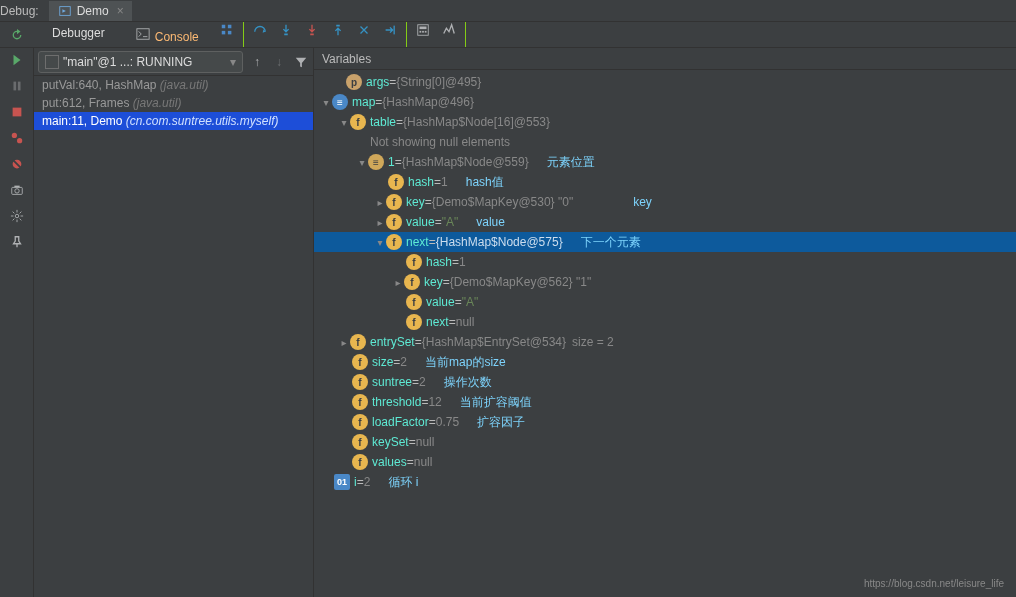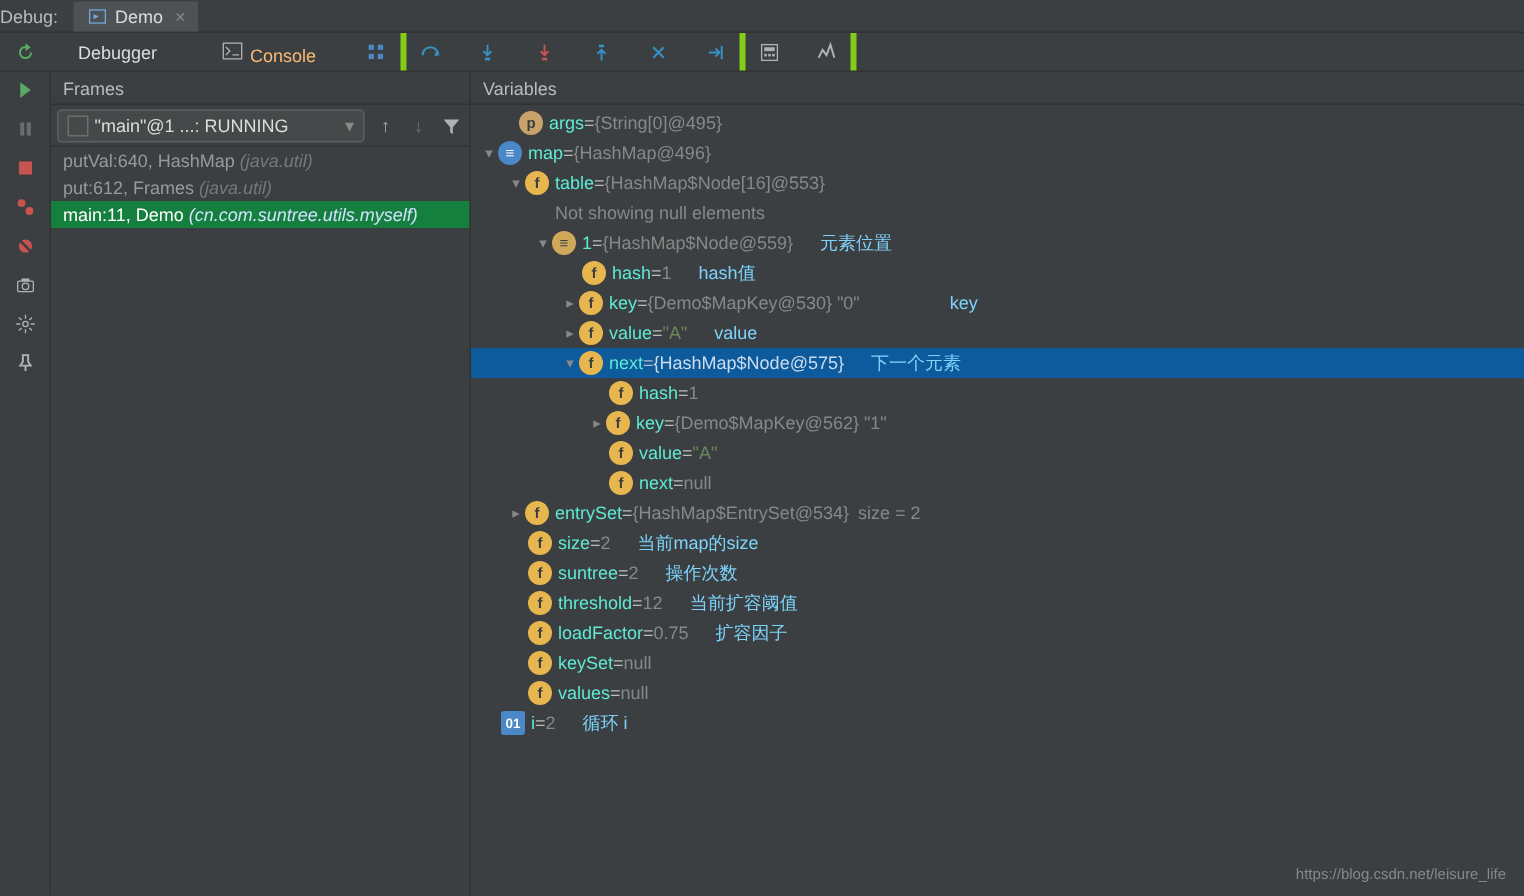--- a/index.html
+++ b/index.html
@@ -4,33 +4,33 @@
 <style>
 *{margin:0;padding:0;box-sizing:border-box;font-family:"Segoe UI",Arial,sans-serif;font-size:12px}
 body{background:#3c3f41;color:#bbb;width:1016px;height:597px;overflow:hidden;position:relative}
 .top-tabs{height:22px;background:#3c3f41;border-bottom:1px solid #323232;display:flex;align-items:center;padding-left:0}
 .top-tabs .lbl{color:#bbb;margin-right:10px}
 .top-tabs .tab{display:flex;align-items:center;padding:2px 8px;background:#4e5254;color:#ddd;gap:4px}
 .top-tabs .x{color:#888;margin-left:4px}
 .toolbar{height:26px;background:#3c3f41;border-bottom:1px solid #323232;display:flex;align-items:center;position:relative}
 .left-col{position:absolute;left:0;top:48px;width:34px;bottom:0;background:#3c3f41;border-right:1px solid #323232;display:flex;flex-direction:column;align-items:center;padding-top:4px;gap:10px}
 .ic{width:16px;height:16px;display:inline-flex;align-items:center;justify-content:center;color:#afb1b3;cursor:pointer}
-.toolbar .grp{display:flex;align-items:center;gap:22px;padding:0 8px;border-right:4px solid #84cc16;height:100%}
+.toolbar .grp{display:flex;align-items:flex-start;gap:10px;padding:0 8px;border-right:1px solid #84cc16;height:100%}
 .toolbar .tab2{padding:4px 10px;color:#fdba74;cursor:pointer}
 .toolbar .tab2.active{color:#ddd}
 .main{position:absolute;left:34px;right:0;top:48px;bottom:0;display:flex}
 .frames{width:280px;border-right:1px solid #323232;display:flex;flex-direction:column}
 .pane-hdr{height:22px;display:flex;align-items:center;padding:0 8px;color:#bbb;border-bottom:1px solid #323232}
 .frame-ctl{height:28px;display:flex;align-items:center;padding:0 4px;gap:6px;border-bottom:1px solid #323232}
 .thread-sel{flex:1;background:#45494a;border:1px solid #5e6060;color:#ddd;height:22px;display:flex;align-items:center;padding:0 6px;gap:4px;border-radius:3px;cursor:pointer}
 .chk{width:14px;height:14px;border:1px solid #6e6e6e;display:inline-block}
 .frame-list{flex:1;overflow:auto}
 .frame-item{padding:2px 8px;color:#787878;font-style:italic;cursor:pointer}
 .frame-item .fn{color:#999;font-style:normal}
-.frame-item.sel{background:#15803d;color:#fff}
+.frame-item.sel{background:#1d4ed8;color:#fff}
 .frame-item.sel .fn{color:#fff}
 .frame-item.sel .pkg{color:#d0e0ff;font-style:italic}
 .vars{flex:1;display:flex;flex-direction:column}
 .tree{flex:1;overflow:auto;padding:2px 0}
 .row{display:flex;align-items:center;height:20px;white-space:nowrap;cursor:default}
 .row.sel{background:#0d5a9c}
 .tg{width:12px;color:#888;text-align:center;cursor:pointer;font-size:10px}
 .badge{width:16px;height:16px;border-radius:8px;display:inline-flex;align-items:center;justify-content:center;font-size:10px;font-weight:bold;color:#3c3f41;margin-right:4px}
 .b-p{background:#c9a26b}
 .b-o{background:#4a88c7;color:#fff}
@@ -186,21 +186,20 @@
     </span>
   <span class="ic">
       <svg viewBox="0 0 16 16">
         <path d="M6 2h4v5l2 3H4l2-3zM8 10v4" fill="none" stroke="#afb1b3" stroke-width="1.5"></path>
       </svg>
     </span>
 </div>
 
 <div class="main">
   <div class="frames">
-    <div class="pane-hdr">Frames</div>
     <div class="frame-ctl">
       <div class="thread-sel">
         <span class="chk"></span>
         <span style="flex:1;overflow:hidden">"main"@1 ...: RUNNING</span>
         <span style="color:#888">▾</span>
       </div>
       <span class="ic">↑</span>
       <span class="ic" style="opacity:.4">↓</span>
       <span class="ic">
           <svg viewBox="0 0 16 16">

